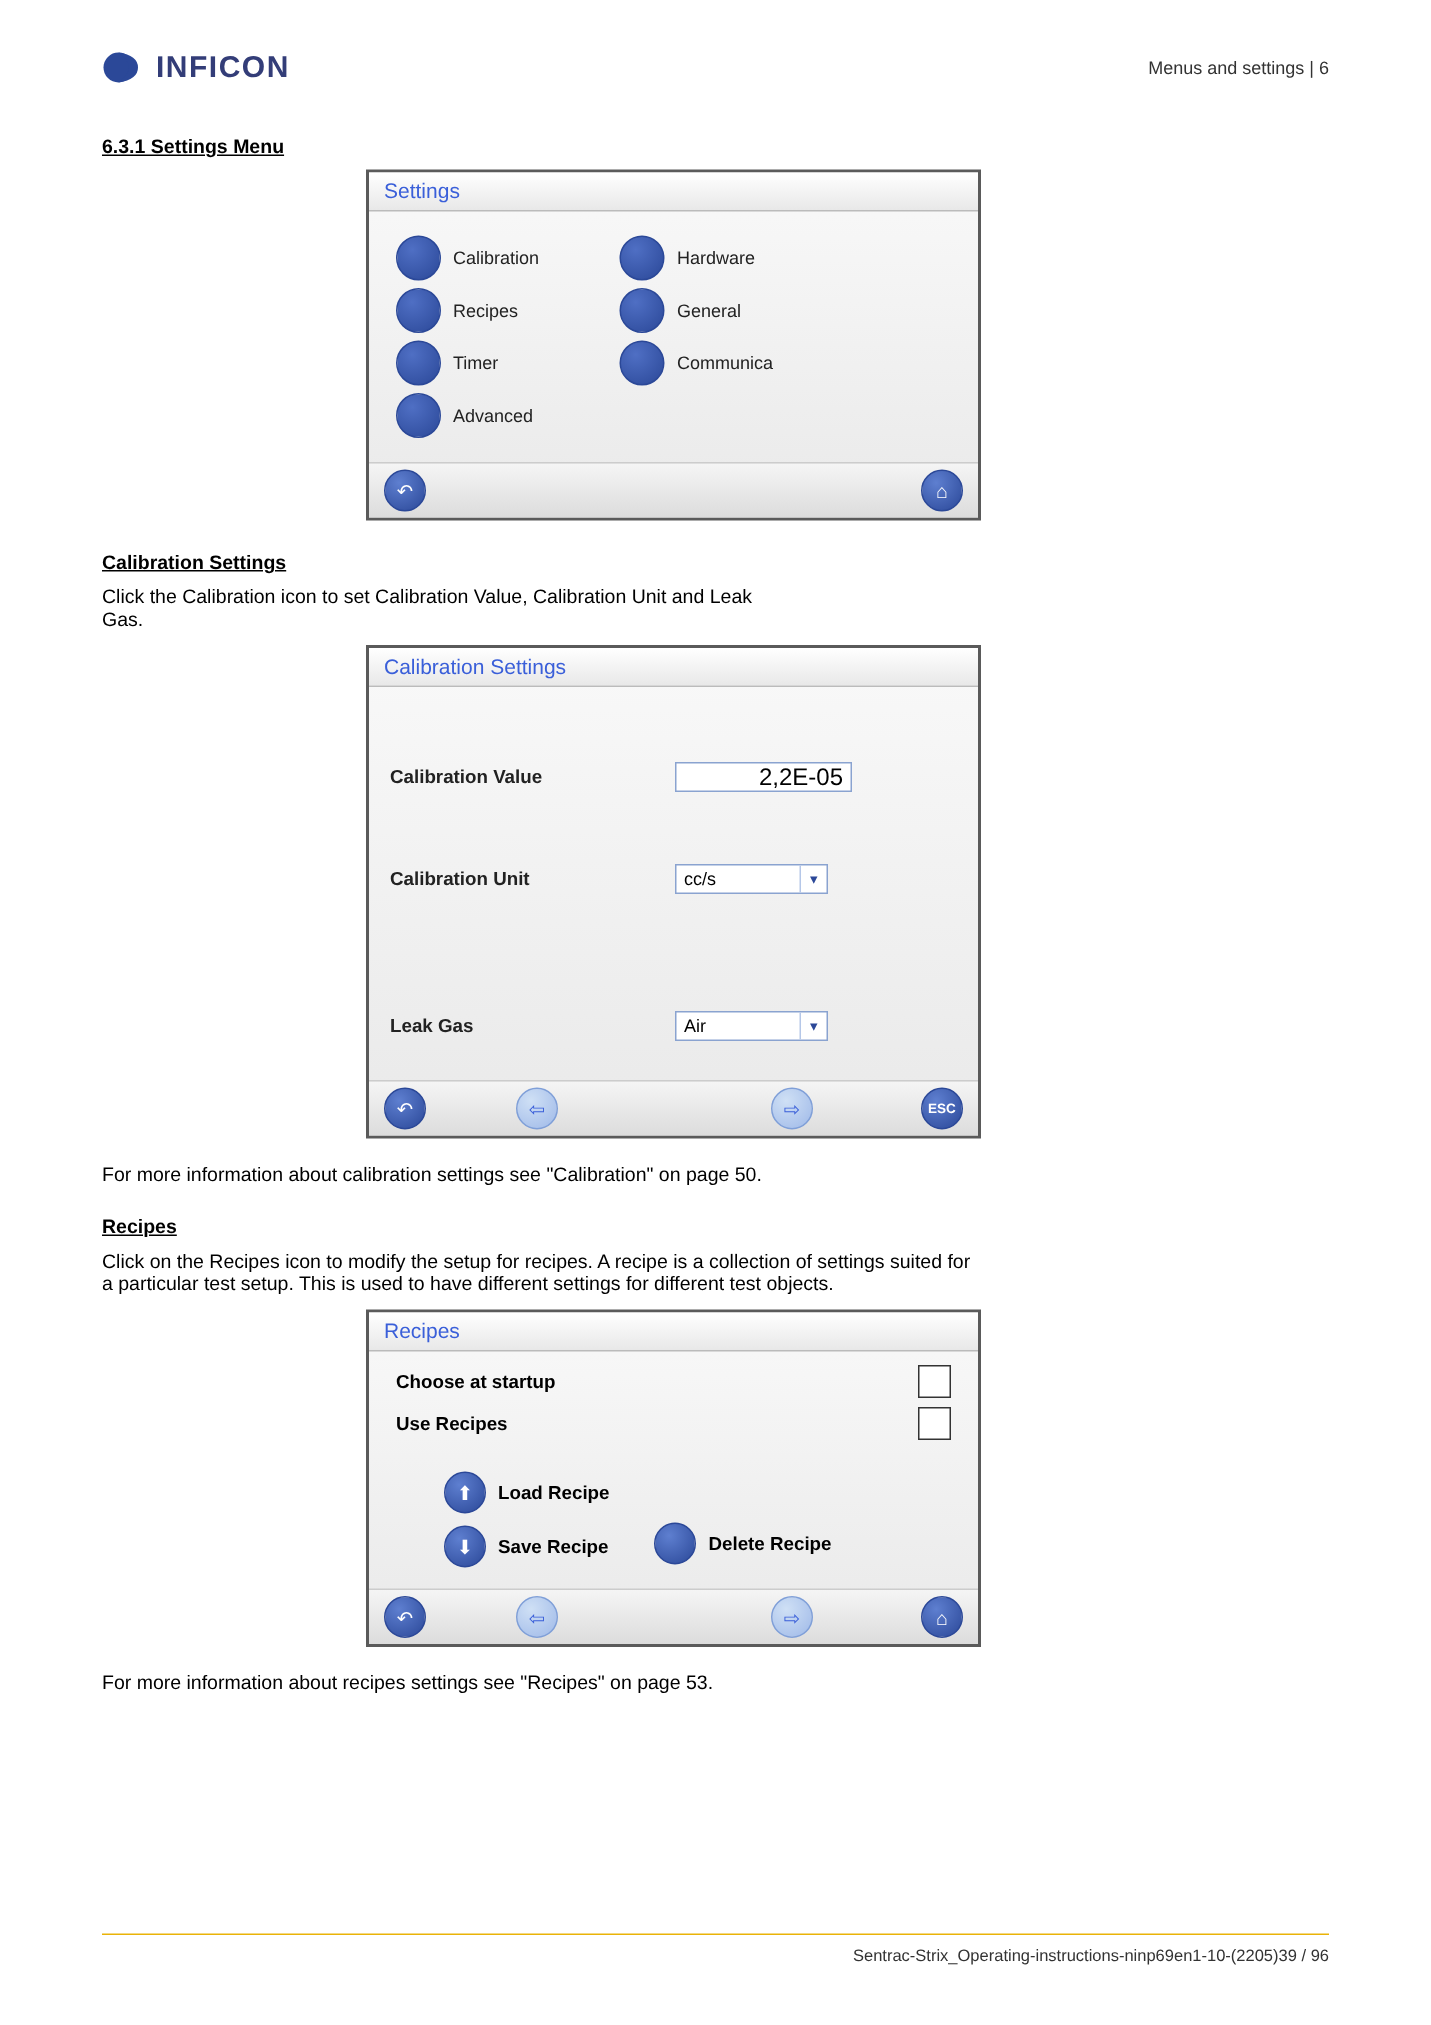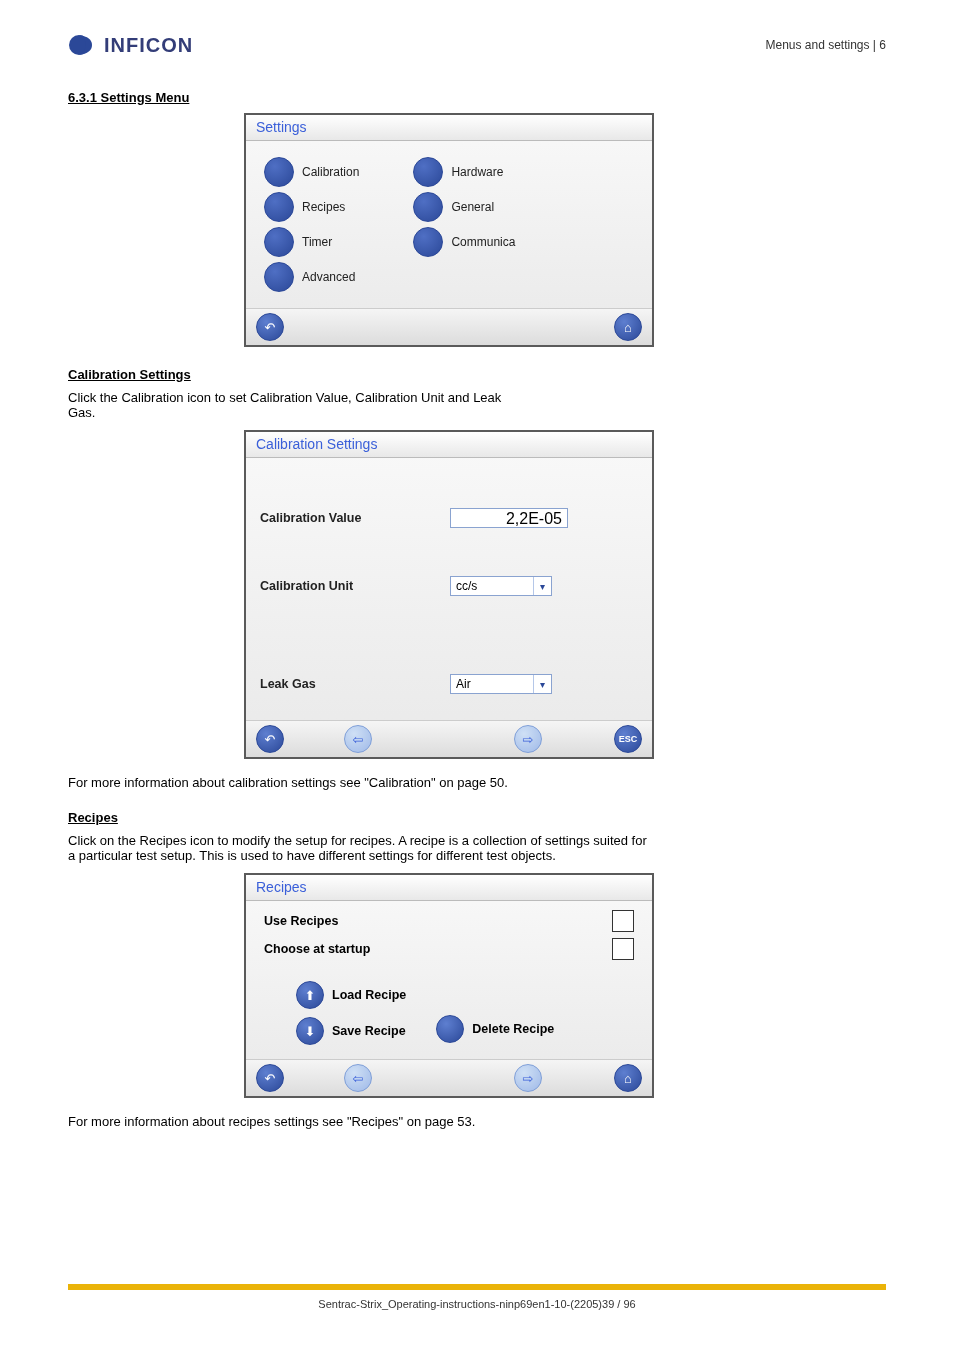--- a/index.html
+++ b/index.html
@@ -185,22 +185,22 @@
     align-items: center;
     padding: 3px 4px;
   }
   .use-label { font-size: 12.5px; font-weight: bold; }
 
   .page-footer {
     position: absolute;
     bottom: 40px;
     left: 68px; right: 68px;
     display: flex;
-    justify-content: center;
-    border-top: 6px solid #eab308;
+    justify-content: flex-end;
+    border-top: 1px solid #eab308;
     padding-top: 8px;
     font-size: 11px;
     color: #333;
   }
   .gap12 { height: 12px; }
   .gap30 { height: 30px; }
   .nav-group { display: flex; gap: 60px; }
   .nav-group-right { display: flex; gap: 72px; }
 </style>
 </head>
@@ -320,25 +320,25 @@
 
   <div class="subtext">For more information about calibration settings see "Calibration" on page 50.</div>
 
   <div class="section-heading">Recipes</div>
   <div class="subtext" style="width:580px;">Click on the Recipes icon to modify the setup for recipes. A recipe is a collection of settings suited for a particular test setup. This is used to have different settings for different test objects.</div>
 
   <div class="panel">
     <div class="panel-titlebar">Recipes</div>
     <div class="panel-body">
       <div class="use-row">
+        <span class="use-label">Choose at startup</span>
+        <span class="chk"></span>
+      </div>
+      <div class="use-row">
         <span class="use-label">Use Recipes</span>
-        <span class="chk"></span>
-      </div>
-      <div class="use-row">
-        <span class="use-label">Choose at startup</span>
         <span class="chk"></span>
       </div>
       <div class="recipe-columns">
         <div>
           <div class="recipe-row">
             <span class="small-icon">
                 <span>⬆</span>
               </span>
             <span class="recipe-label">Load Recipe</span>
           </div>

